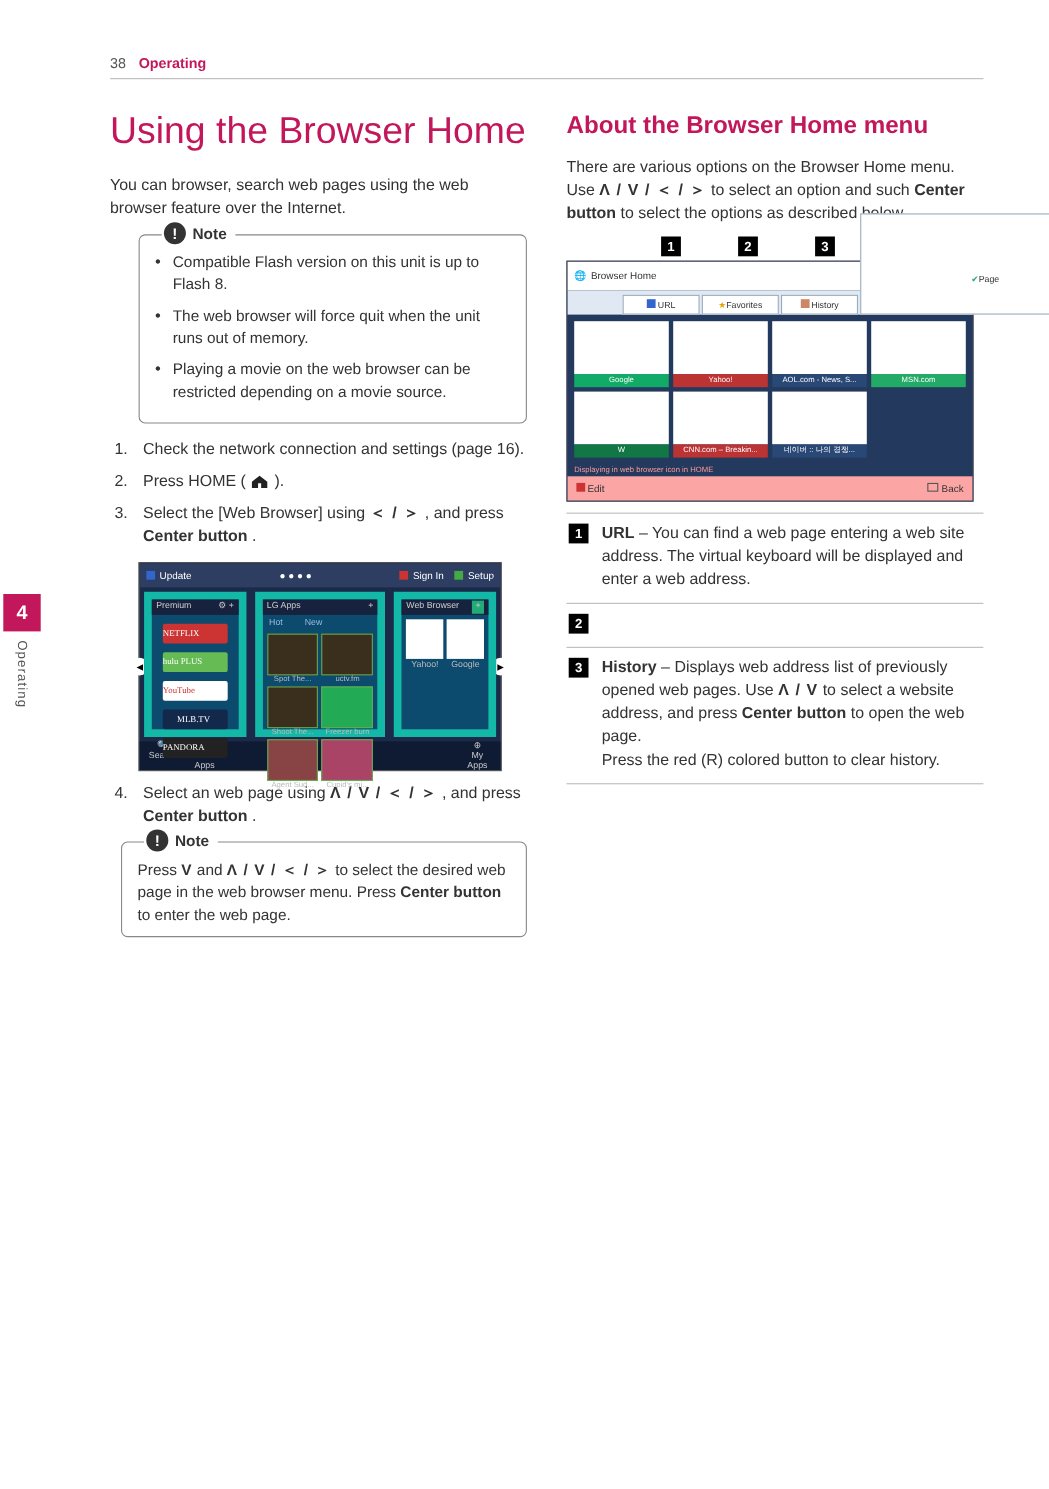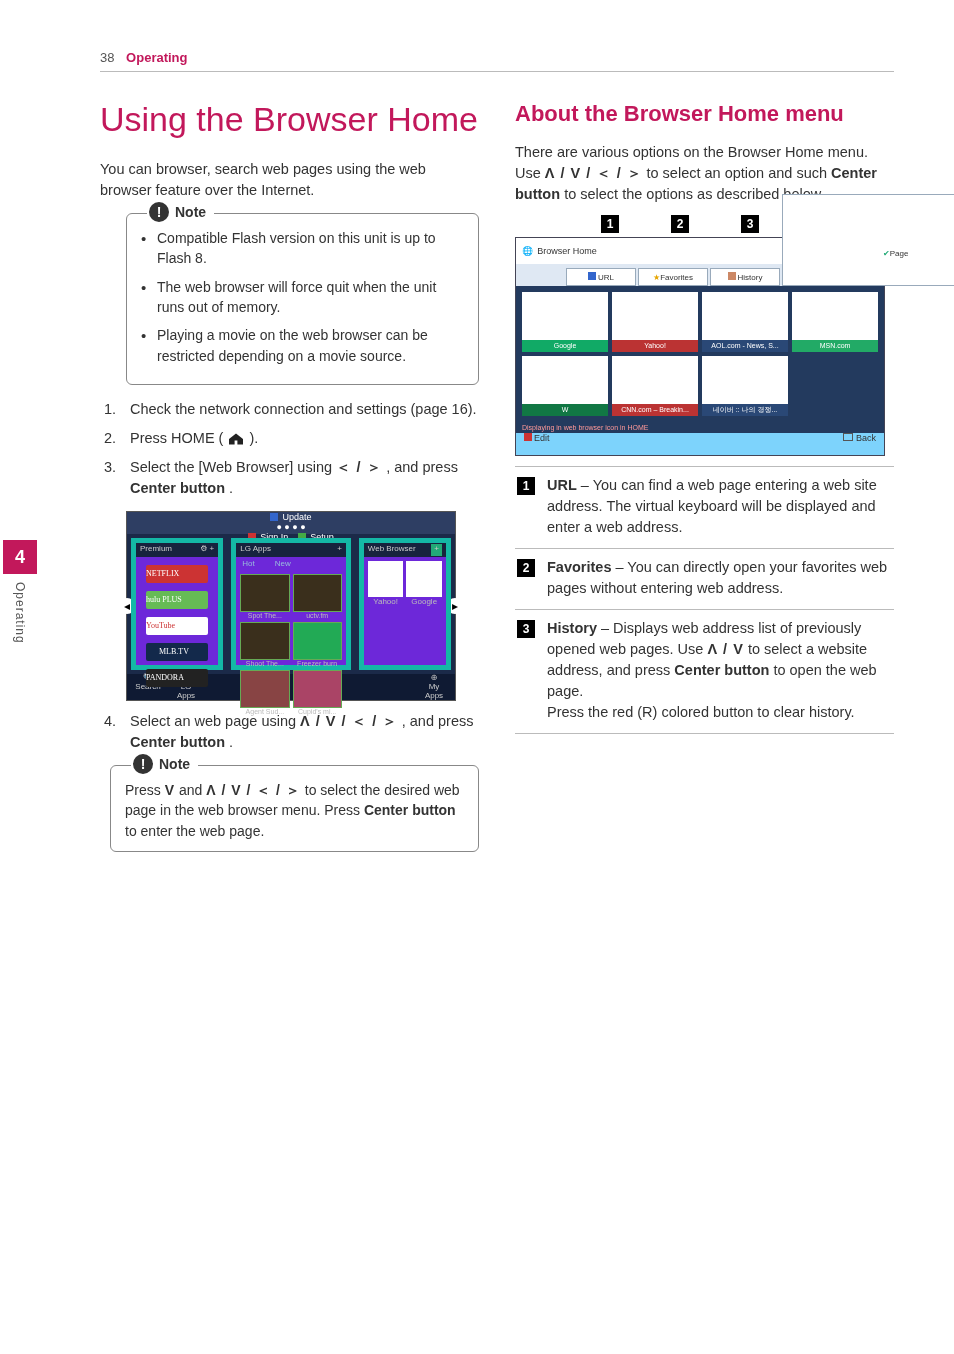--- a/index.html
+++ b/index.html
@@ -72,25 +72,25 @@
   ol.steps li strong { font-weight: 700; }
   .home-icon {
     display: inline-flex; width:18px; height:14px; vertical-align:middle;
     align-items:center; justify-content:center;
   }
   .home-icon svg{ display:block; }
   .arrows { font-weight:700; letter-spacing:1px; }
   
   .shot { border:1px solid #555; background:#eef; margin:10px 0 10px 26px; }
   .shot-home { width:330px; height:190px; position:relative; background:#1b2a49;}
-  .shot-home .topbar{height:22px;background:#2e3e63;display:flex;align-items:center;font-size:9px;color:#fff;padding:0 6px;justify-content:space-between;flex-direction:column;}
+  .shot-home .topbar{height:22px;background:#2e3e63;display:flex;align-items:center;font-size:9px;color:#fff;padding:0 6px;justify-content:space-between;}
   .shot-home .topbar span{display:flex;align-items:center;gap:4px;}
   .sq{display:inline-block;width:8px;height:8px;background:#c33;} .sq.g{background:#4a4;} .sq.b{background:#36c;}
   .shot-home .row{display:flex;height:140px;}
-  .shot-home .panel{flex:1;margin:4px;background:#6d28d9;border:5px solid #14b8a6; position:relative;}
+  .shot-home .panel{flex:1;margin:4px;background:#0c4a6e;border:7px solid #14b8a6; position:relative;}
   .shot-home .panel .hdr{height:14px;background:#17233e;font-size:8px;color:#ccc;padding:1px 4px;display:flex;justify-content:space-between;}
   .shot-home .premium .item{height:18px;margin:8px 10px;background:#c33;border-radius:2px;font-size:8px;color:#fff;line-height:18px;font-family:Liberation Serif, serif;}
   .shot-home .premium .item.h{background:#6b5;} .shot-home .premium .item.y{background:#fff;color:#c33;}
   .shot-home .premium .item.m{background:#13294b;padding-left:13px;} .shot-home .premium .item.p{background:#222;}
   .shot-home .apps .grid, .shot-home .wb .grid{display:grid;grid-template-columns:1fr 1fr;gap:3px;padding:4px;}
   .shot-home .apps .cell{height:38px;background:#3a2f1c;border:1px solid #6a5;}
   .shot-home .apps .lbl{font-size:7px;color:#bbb;text-align:center;}
   .shot-home .wb .cell{height:36px;background:#fff;}
   .shot-home .wb .lbl{font-size:8px;color:#bbb;text-align:center;}
   .shot-home .bot{height:26px;background:#0f1a33;display:flex;justify-content:space-between;align-items:center;padding:0 6px;}
@@ -102,21 +102,21 @@
   .cnum{width:18px;height:18px;background:#000;color:#fff;font-size:12px;font-weight:700;display:inline-flex;align-items:center;justify-content:center;}
   .shot-browser{width:370px;background:#233a5e;border:1px solid #445; font-size:9px;color:#fff; margin:4px 0 8px 0;}
   .shot-browser .tb{height:26px;background:#fff;color:#333;display:flex;align-items:center;padding:0 6px;gap:4px;}
   .shot-browser .tabs{height:22px;background:#dfe8f3;display:flex;align-items:flex-end;padding-left:50px;}
   .shot-browser .tabs .tab{flex:0 0 70px;height:18px;border:1px solid #9ab;margin-right:2px;background:#fff;color:#333;font-size:8px;text-align:center;line-height:18px;}
   .shot-browser .tabs .tab.page{flex:0 0 50px;margin-left:auto;margin-right:6px;}
   .shot-browser .thumbs{display:grid;grid-template-columns:repeat(4,1fr);gap:4px;padding:6px;}
   .shot-browser .th{height:48px;background:#fff;}
   .shot-browser .thl{height:12px;background:#2a4876;font-size:7px;color:#fff;text-align:center;line-height:12px;}
   .shot-browser .thl.r{background:#b33;} .shot-browser .thl.b{background:#1a6;}
-  .shot-browser .foot{height:22px;background:#7dd3fc;color:#333;display:flex;justify-content:space-between;padding:0 8px;font-size:9px;gap:28px;}
+  .shot-browser .foot{height:22px;background:#fca5a5;color:#333;display:flex;justify-content:space-between;align-items:center;padding:0 8px;font-size:9px;gap:28px;}
 
   .opt-table{margin-top:10px;}
   .opt-row{display:flex;gap:10px;border-top:1px solid #bbb;padding:8px 2px 10px 2px;font-size:14.5px;line-height:1.45;}
   .opt-table .opt-row:last-child{border-bottom:1px solid #bbb;}
   .opt-row .num{flex:0 0 20px;}
   .opt-row .txt{flex:1;}
   .opt-row .txt strong{font-weight:700;}
 
   
   .sidetab{
@@ -368,21 +368,20 @@
       </div>
 
 
       <div class="opt-table">
         <div class="opt-row">
           <div class="num"><span class="cnum">1</span></div>
           <div class="txt"><strong>URL</strong><span> – You can find a web page entering a web site address. The virtual keyboard will be displayed and enter a web address.</span></div>
         </div>
         <div class="opt-row">
           <div class="num"><span class="cnum">2</span></div>
-          <div class="txt"><strong>Favorites</strong><span> – You can directly open your favorites web pages without entering web address.</span></div>
         </div>
         <div class="opt-row">
           <div class="num"><span class="cnum">3</span></div>
           <div class="txt">
             <strong>History</strong><span> – Displays web address list of previously opened web pages. Use </span><span class="arrows">Λ / V</span><span> to select a website address, and press </span><strong>Center button</strong><span> to open the web page.</span>
             <br><span>Press the red (R) colored button to clear history.</span>
           </div>
         </div>
       </div>
     </div>

